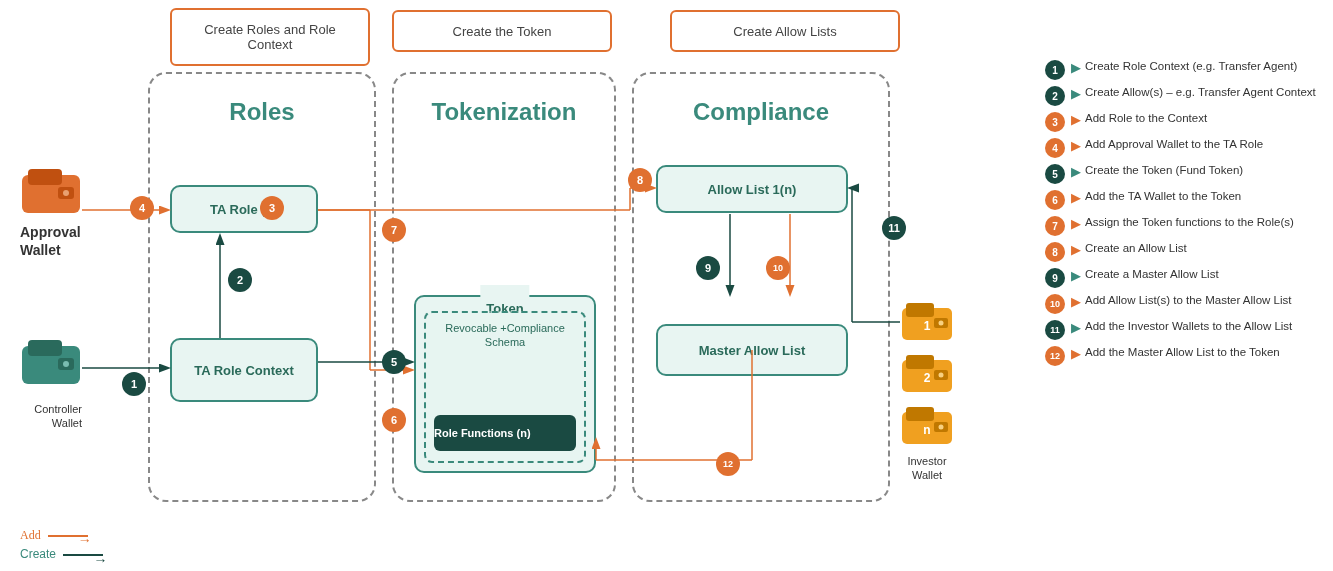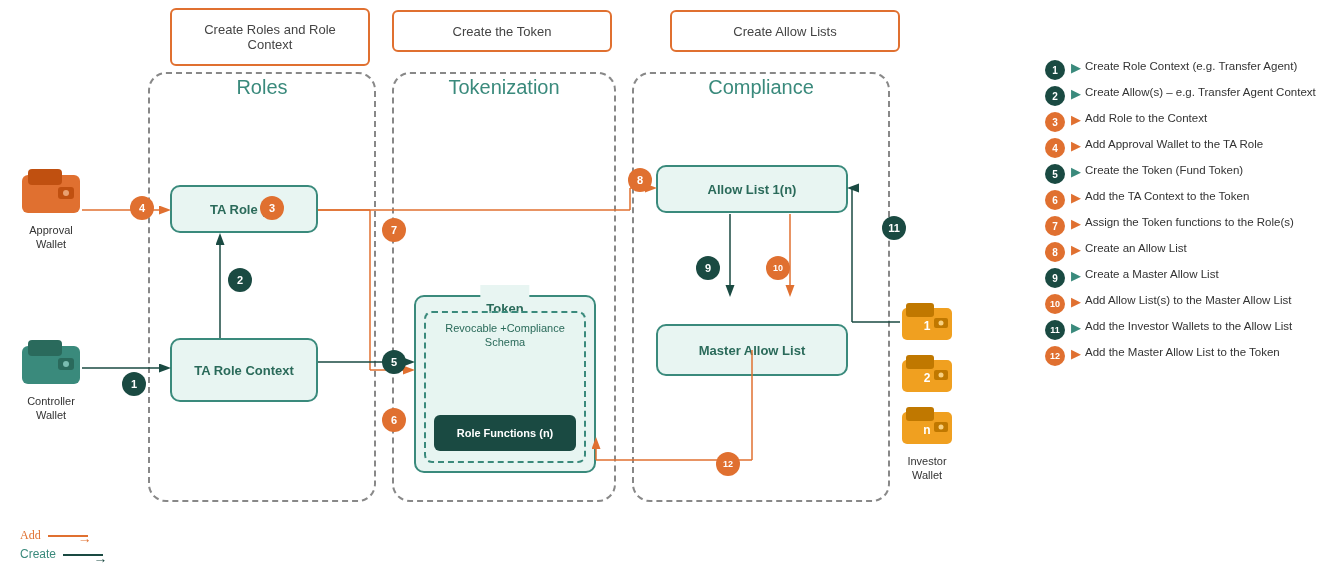--- a/index.html
+++ b/index.html
@@ -33,26 +33,26 @@
     
     .panel {
       position: absolute;
       border: 2px dashed #888;
       border-radius: 18px;
       background: rgba(255,255,255,0.5);
     }
 
     .panel-title {
       position: absolute;
-      font-size: 20px;
-      font-weight: normal;
+      font-size: 24px;
+      font-weight: bold;
       color: #3a8a7c;
       text-align: center;
       width: 100%;
-      top: 2px;
+      top: 24px;
     }
 
     
     .inner-box {
       position: absolute;
       border: 2px solid #3a8a7c;
       border-radius: 10px;
       background: #e8f5f2;
       display: flex;
       align-items: center;
@@ -197,44 +197,44 @@
   <div style="position:absolute;left:414px;top:295px;width:182px;height:178px;
               border:2px solid #3a8a7c;border-radius:10px;background:#e8f5f2;">
     <div style="position:absolute;top:-12px;left:50%;transform:translateX(-50%);
                 background:#e8f5f2;padding:16px 6px;font-size:13px;font-weight:bold;color:#2a6a5a;">Token</div>
 
     <div style="position:absolute;left:8px;top:14px;right:8px;bottom:8px;
                 border:2px dashed #3a8a7c;border-radius:8px;background:rgba(230,245,240,0.4);">
       <div style="position:absolute;top:8px;left:4px;right:4px;font-size:11px;color:#2a6a5a;text-align:center;line-height:1.3;">Revocable +Compliance Schema</div>
 
       <div style="position:absolute;bottom:10px;left:8px;right:8px;height:36px;
-                  background:#1a4a42;border-radius:6px;display:flex;align-items:center;justify-content:center;">
+                  background:#1a4a42;border-radius:6px;display:flex;align-items:center;justify-content:flex-start;">
         <span style="color:#fff;font-size:11px;font-weight:bold;">Role Functions (n)</span>
       </div>
     </div>
   </div>
 
   <div style="position:absolute;left:20px;top:165px;">
     <svg width="62" height="52" viewBox="0 0 62 52">
       <rect x="2" y="10" width="58" height="38" rx="6" ry="6" fill="#e07030"></rect>
       <rect x="8" y="4" width="34" height="16" rx="4" ry="4" fill="#c05010"></rect>
       <rect x="38" y="22" width="16" height="12" rx="3" ry="3" fill="#c05010"></rect>
       <circle cx="46" cy="28" r="3" fill="#e8a070"></circle>
     </svg>
-    <div style="font-size:11px;color:#333;text-align:center;line-height:1.3;margin-top:2px;">Approval<br>Wallet</div>
+    <div style="font-size:14px;color:#333;line-height:1.3;margin-top:2px;font-weight:bold;">Approval<br>Wallet</div>
   </div>
 
   <div style="position:absolute;left:20px;top:336px;">
     <svg width="62" height="52" viewBox="0 0 62 52">
       <rect x="2" y="10" width="58" height="38" rx="6" ry="6" fill="#3a8a7c"></rect>
       <rect x="8" y="4" width="34" height="16" rx="4" ry="4" fill="#2a6a5c"></rect>
       <rect x="38" y="22" width="16" height="12" rx="3" ry="3" fill="#2a6a5c"></rect>
       <circle cx="46" cy="28" r="3" fill="#7abcb0"></circle>
     </svg>
-    <div style="font-size:11px;color:#333;text-align:center;line-height:1.3;margin-top:2px;">Controller<br>Wallet</div>
+    <div style="font-size:11px;color:#333;text-align:right;line-height:1.3;margin-top:10px;">Controller<br>Wallet</div>
   </div>
 
   <div style="position:absolute;left:900px;top:300px;">
 
     <div style="position:relative;margin-bottom:4px;">
       <svg width="54" height="44" viewBox="0 0 54 44">
         <rect x="2" y="8" width="50" height="32" rx="5" ry="5" fill="#f0a020"></rect>
         <rect x="6" y="3" width="28" height="14" rx="3" ry="3" fill="#c07800"></rect>
         <rect x="34" y="18" width="14" height="10" rx="2" ry="2" fill="#c07800"></rect>
         <circle cx="41" cy="23" r="2.5" fill="#f8d080"></circle>
@@ -356,21 +356,21 @@
       <span>Add Approval Wallet to the TA Role</span>
     </div>
     <div class="legend-item">
       <div class="legend-badge" style="background:#1a4a42;">5</div>
       <span class="legend-arrow-teal">▶</span>
       <span>Create the Token (Fund Token)</span>
     </div>
     <div class="legend-item">
       <div class="legend-badge" style="background:#e07030;">6</div>
       <span class="legend-arrow">▶</span>
-      <span>Add the TA Context to the Token</span>
+      <span>Add the TA Wallet to the Token</span>
     </div>
     <div class="legend-item">
       <div class="legend-badge" style="background:#e07030;">7</div>
       <span class="legend-arrow">▶</span>
       <span>Assign the Token functions to the Role(s)</span>
     </div>
     <div class="legend-item">
       <div class="legend-badge" style="background:#e07030;">8</div>
       <span class="legend-arrow">▶</span>
       <span>Create an Allow List</span>

